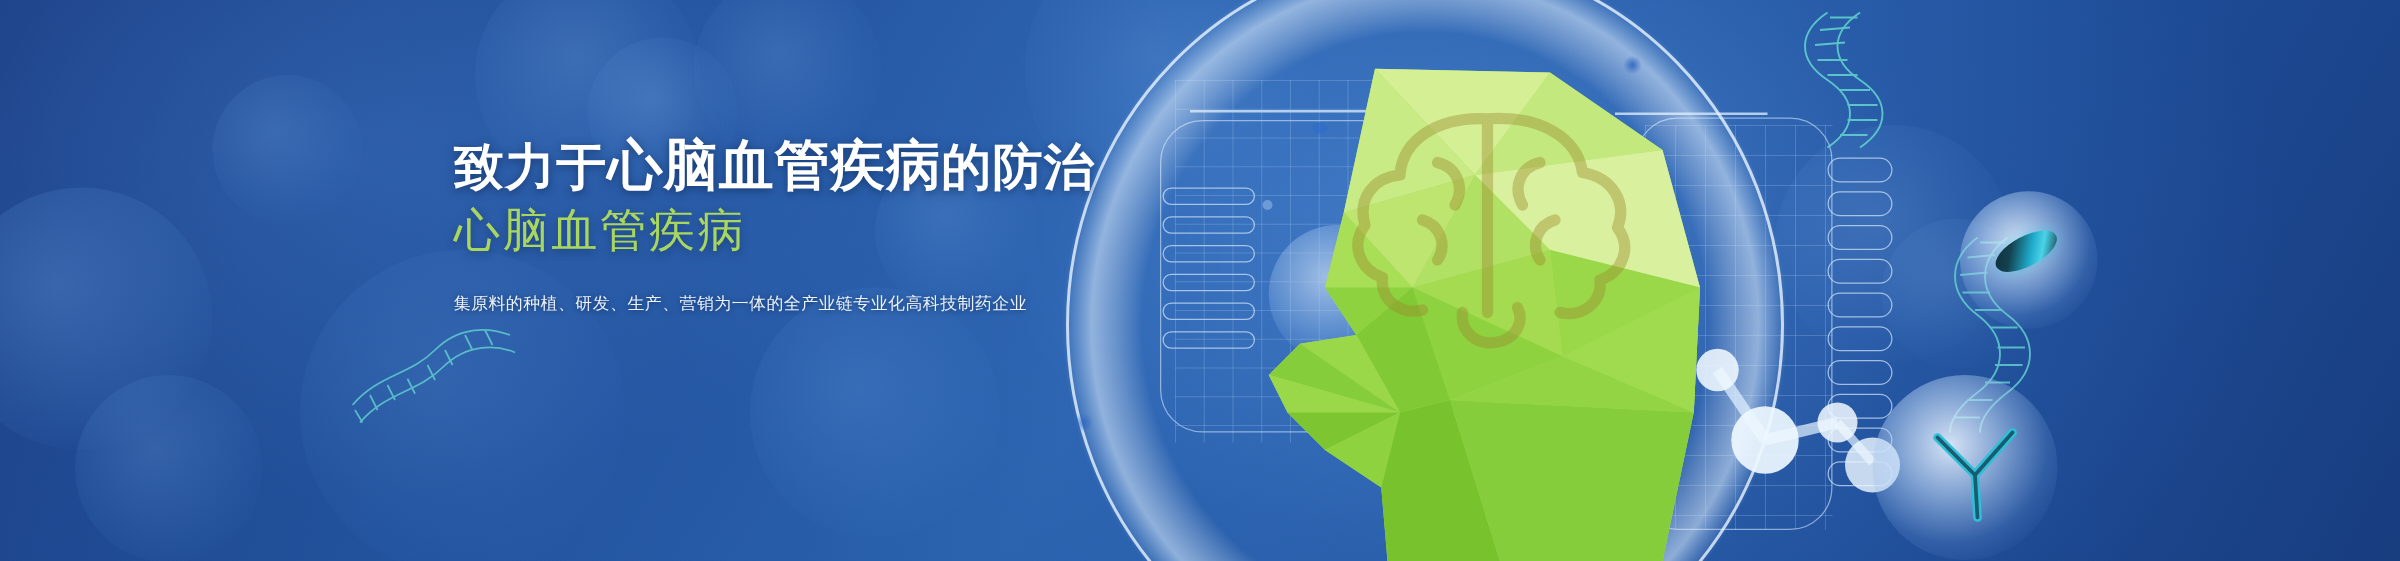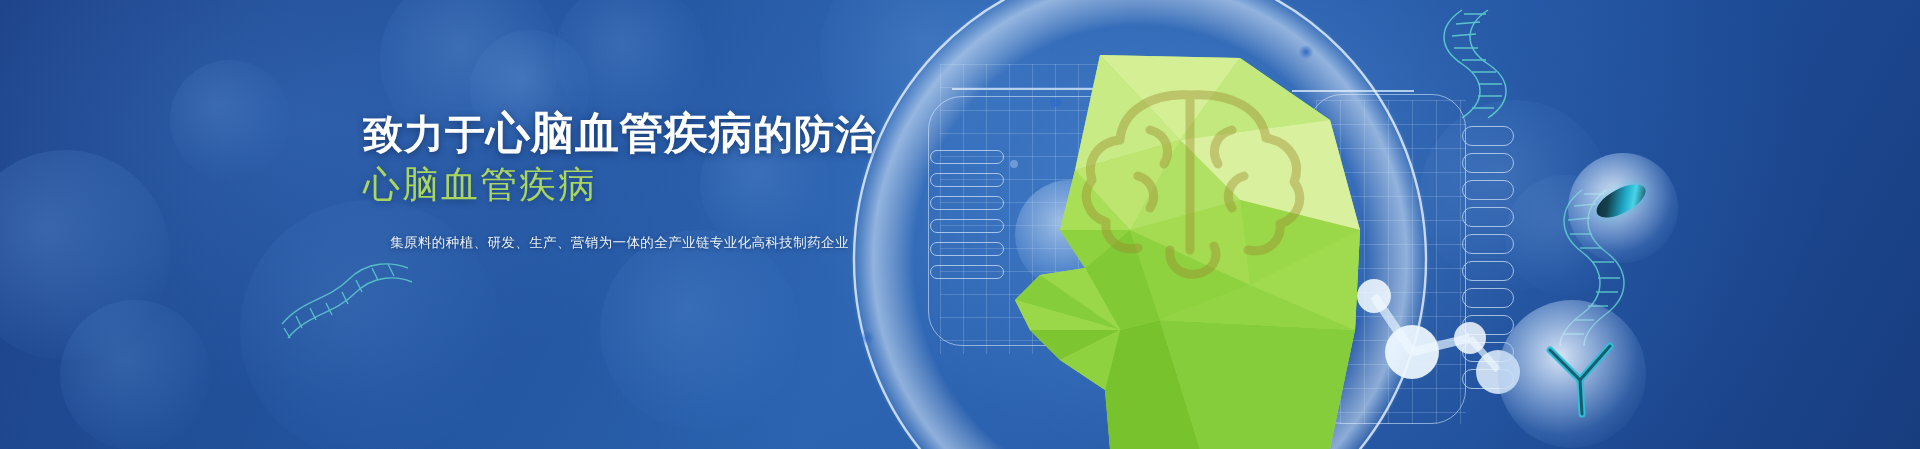--- a/index.html
+++ b/index.html
@@ -64,21 +64,20 @@
     white-space:nowrap;
     text-shadow:0 2px 7px rgba(8,30,70,0.45);
   }
   .sub {
     margin-top:22px;
     color:#eaf2fb;
     font-size:13.5px; line-height:20px;
     letter-spacing:0.4px;
     white-space:nowrap;
     text-shadow:0 1px 4px rgba(8,30,70,0.6);
-    text-align:center;
   }
   svg { position:absolute; overflow:visible; }
 </style>
 </head>
 <body>
 
 <div id="banner">
 
   <div class="layer">
     <div class="bokeh" style="left:-40px;top:150px;width:210px;height:210px;background:radial-gradient(circle at 40% 38%, rgba(120,175,240,0.26), rgba(90,150,225,0.10) 60%, rgba(60,120,200,0) 78%);"></div>

